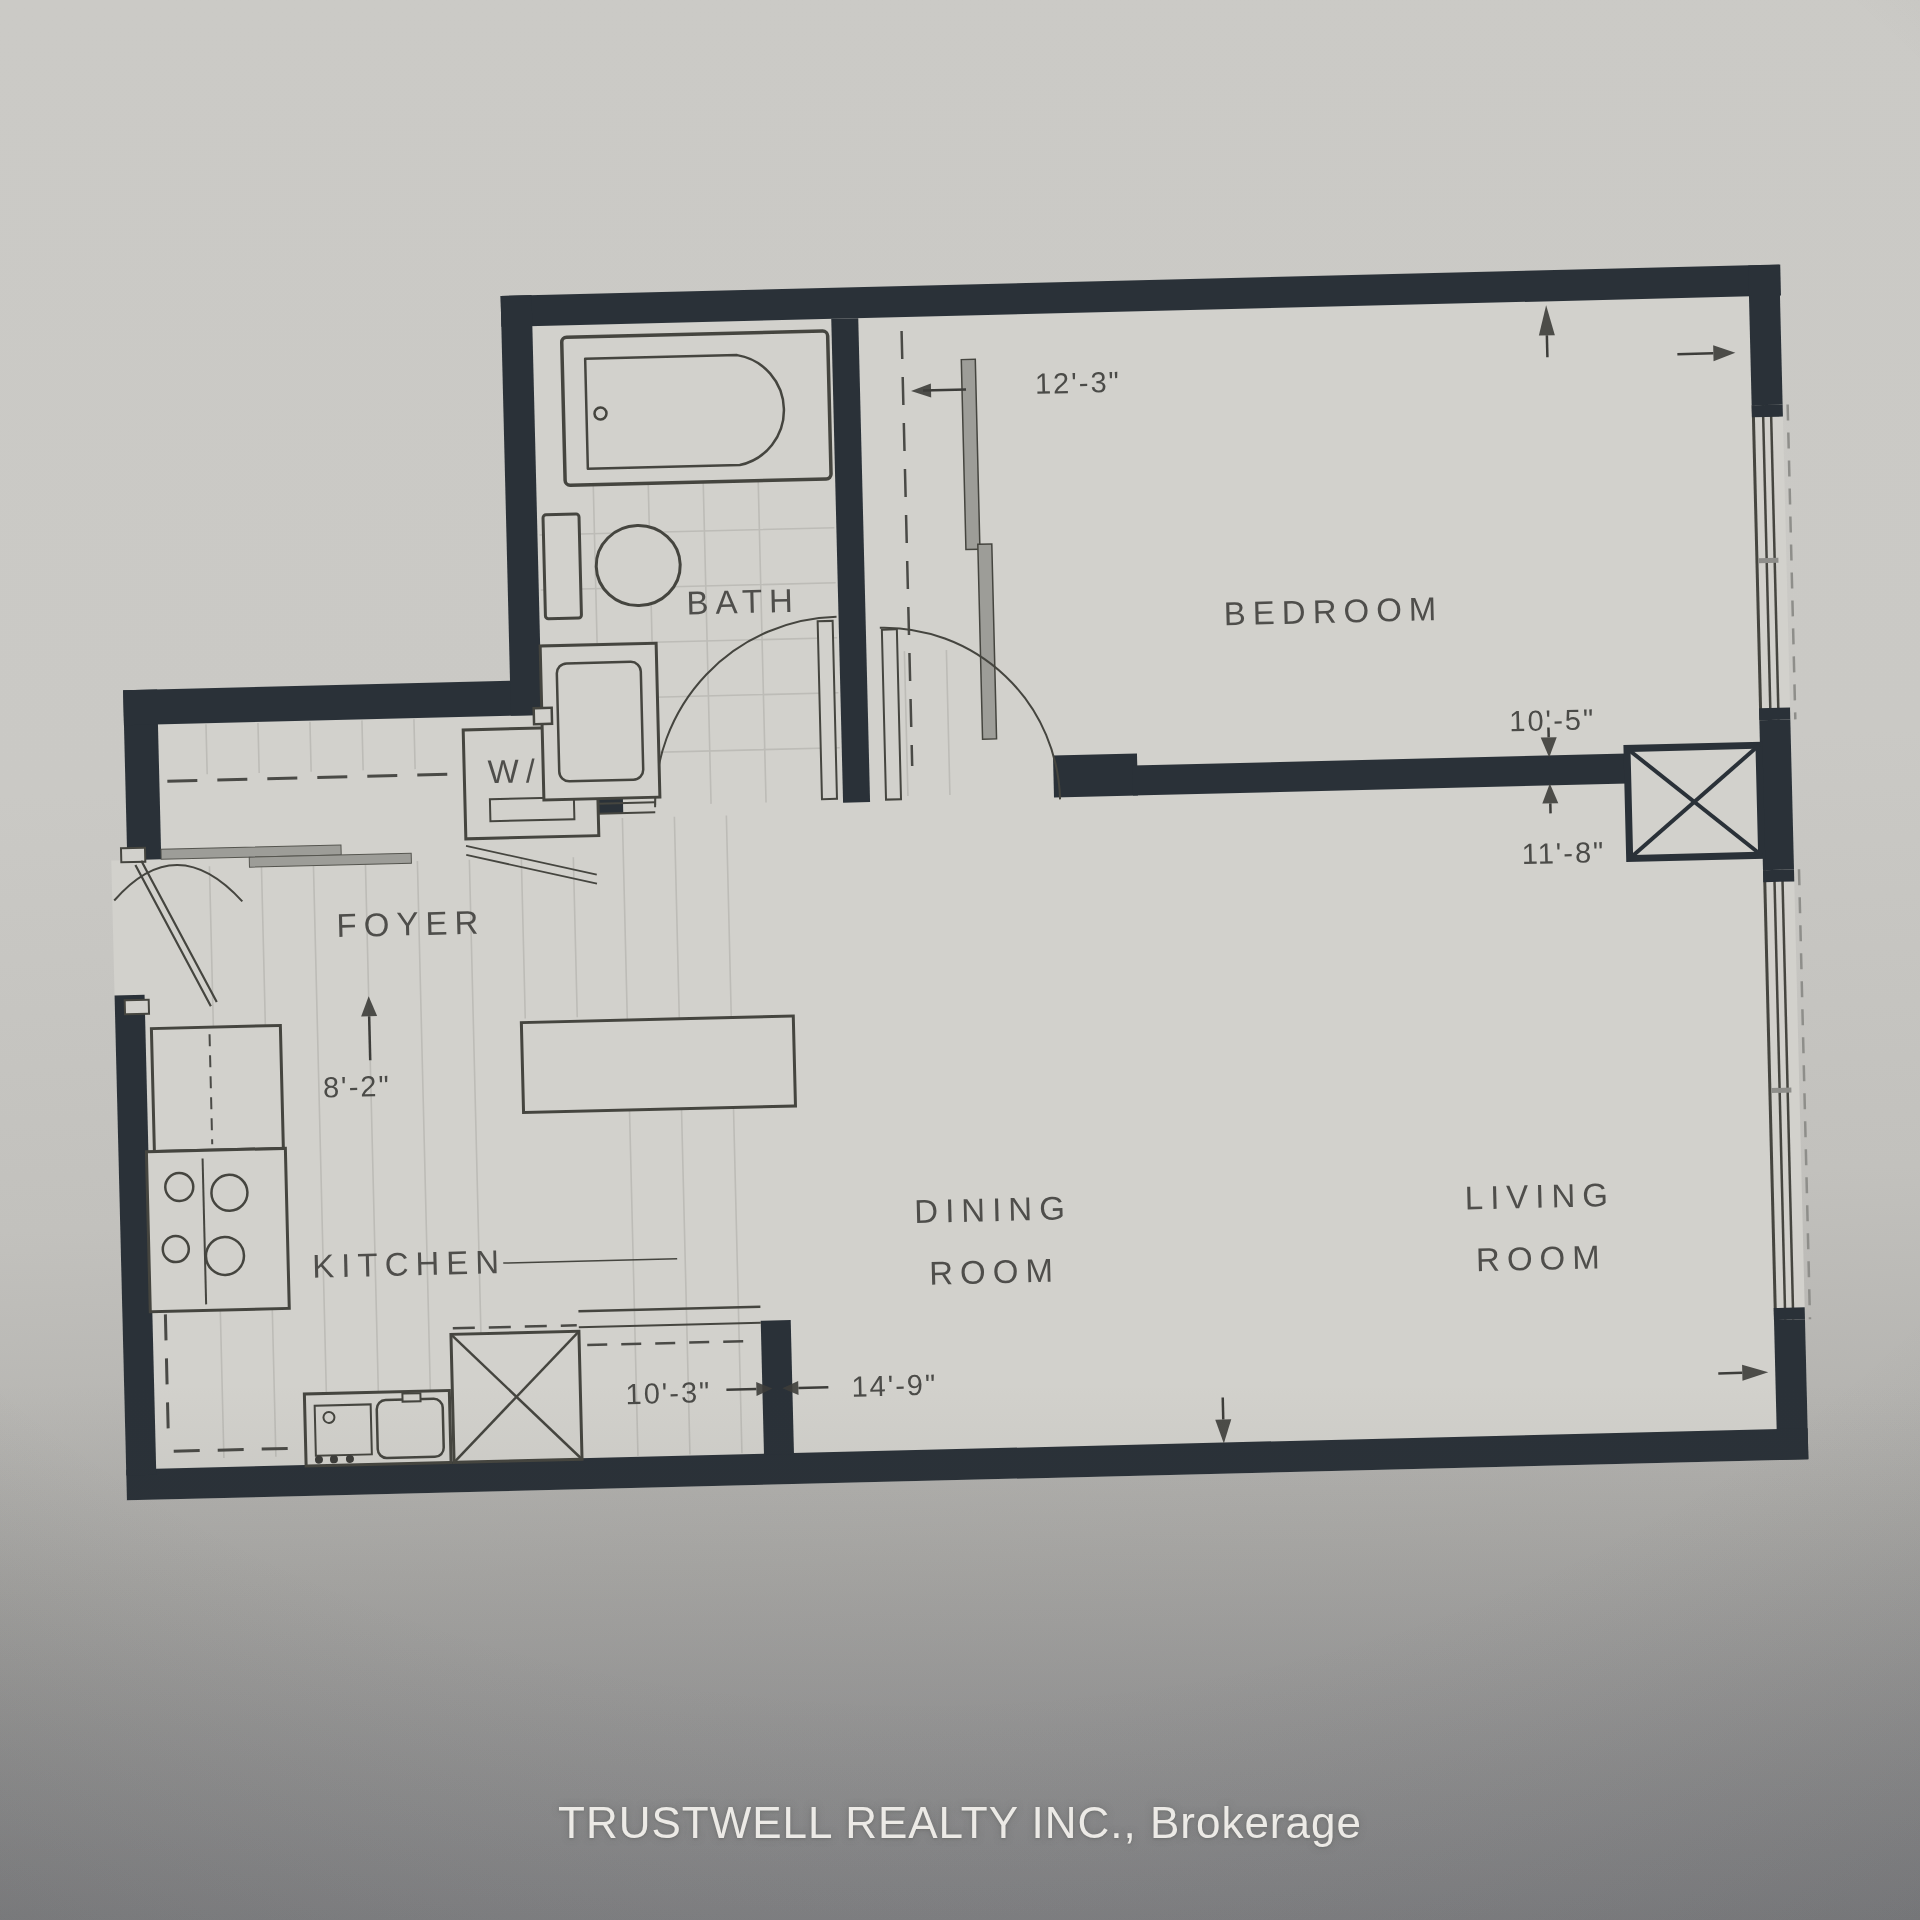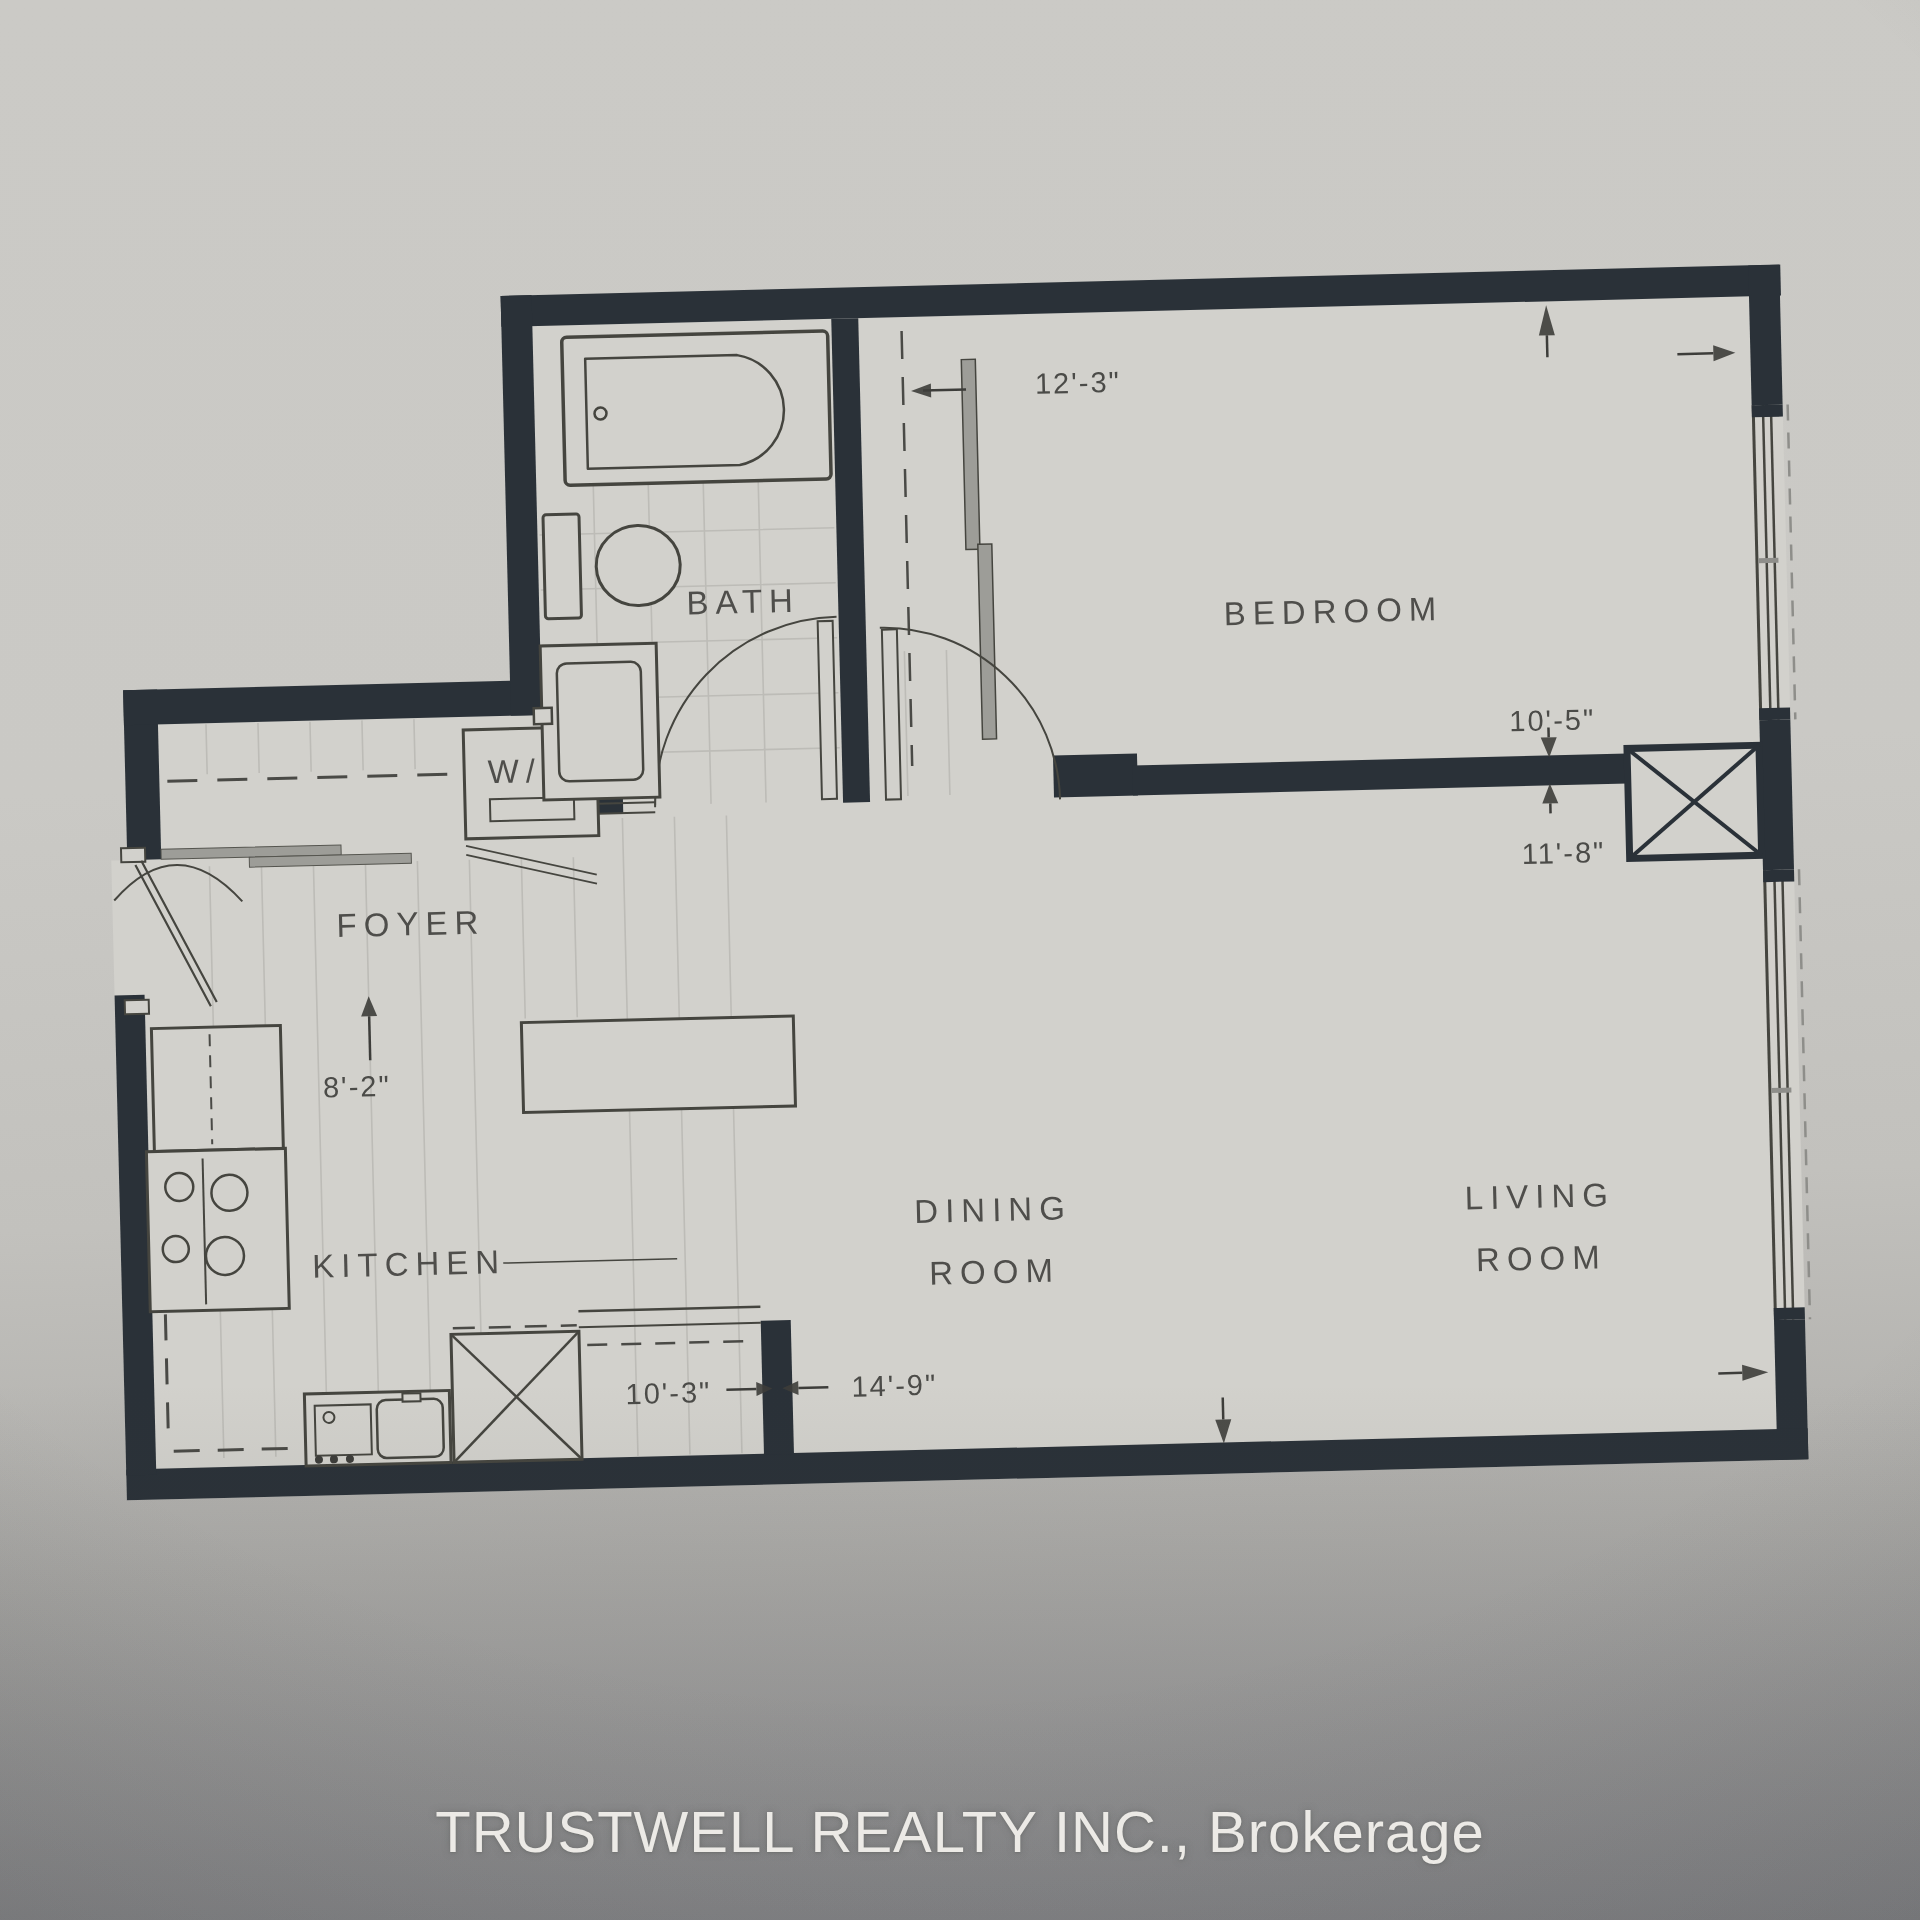--- a/index.html
+++ b/index.html
@@ -18,21 +18,21 @@
   .wall{fill:#2a3138;stroke:none;}
   .fix{fill:#d2d1cc;stroke:#45453f;}
   .ln{stroke:#45453f;fill:none;}
   .tile{stroke:#bdbcb7;stroke-width:1.6;fill:none;}
   .dash{stroke:#4a4a46;fill:none;}
   .roomlabel{fill:#3d3d3a;font-size:33px;letter-spacing:7px;text-anchor:middle;opacity:.88;}
   .dimlabel{fill:#3d3d3a;font-size:29px;letter-spacing:2px;text-anchor:middle;opacity:.9;}
   .arr{fill:#3d3d3a;opacity:.9;}
   #footer{
     position:absolute;z-index:6;left:50%;top:1798px;transform:translateX(-50%);
-    color:#eceae6;font-size:58px;font-weight:500;letter-spacing:1px;white-space:nowrap;
+    color:#eceae6;font-size:44px;font-weight:500;letter-spacing:1px;white-space:nowrap;
     text-shadow:0 0 7px rgba(96,98,96,.55), 0 1px 2px rgba(90,92,90,.35);
   }
 </style>
 </head>
 <body>
 
 <div id="vignette"></div>
 
 <svg width="1920" height="1920" viewBox="0 0 1920 1920">
   <g transform="rotate(-1.4 953 880)">

